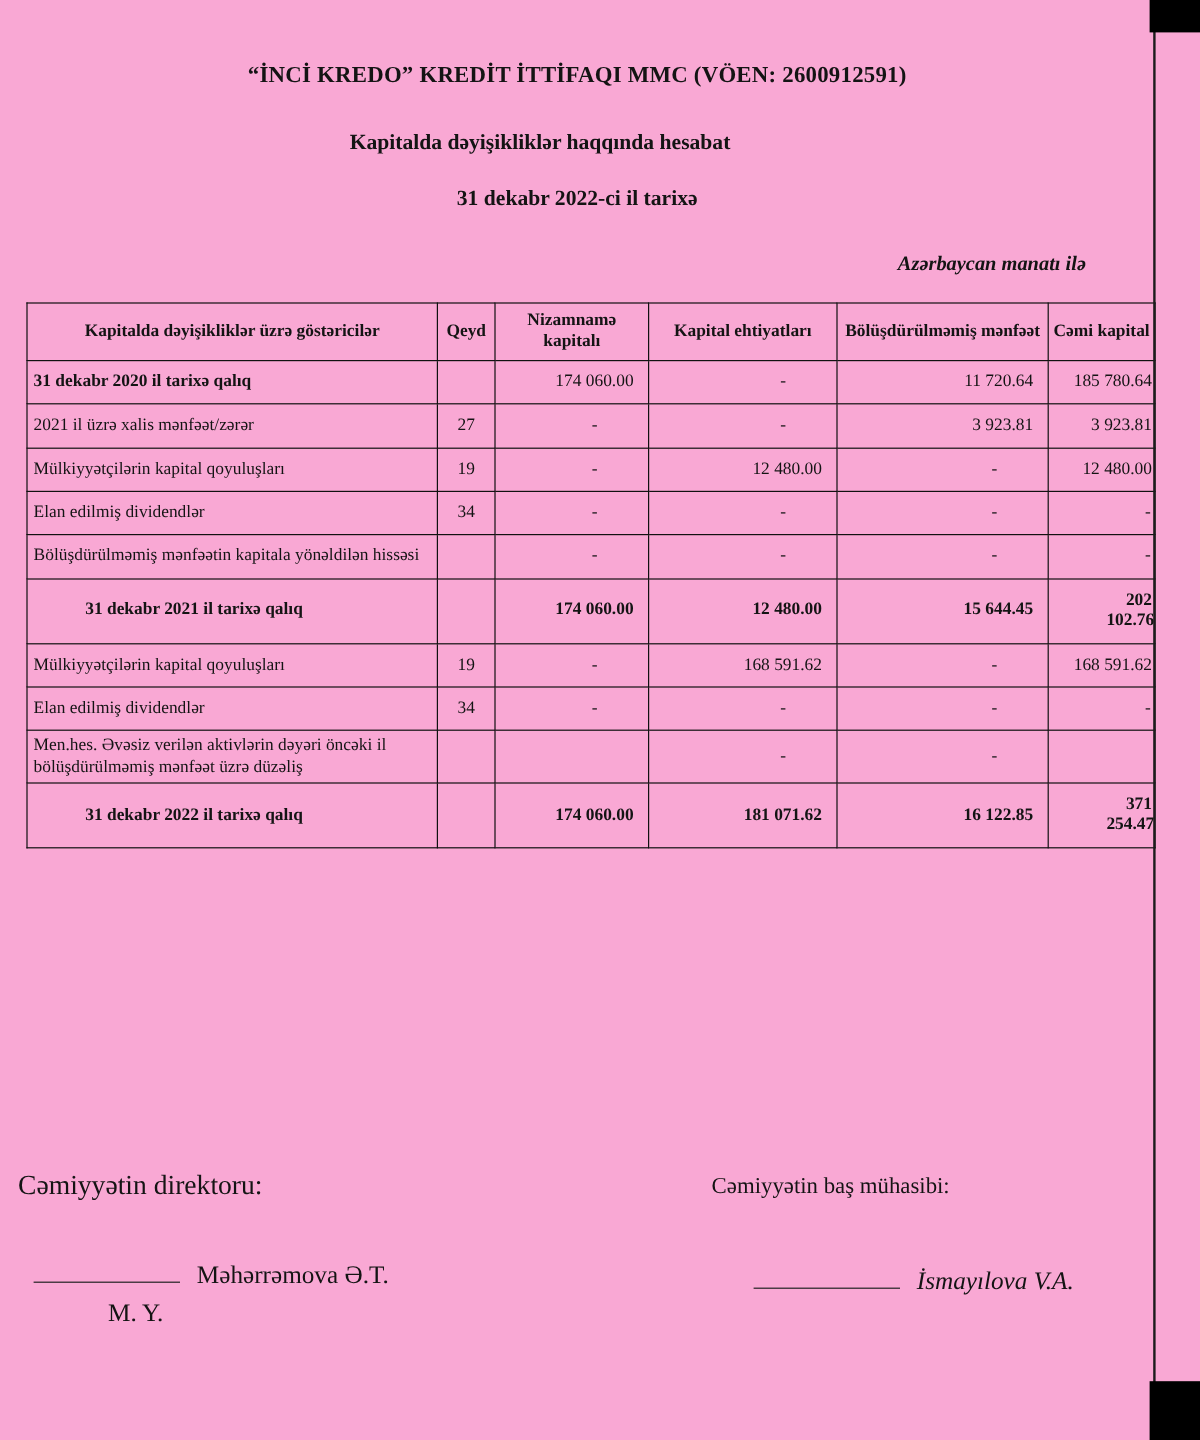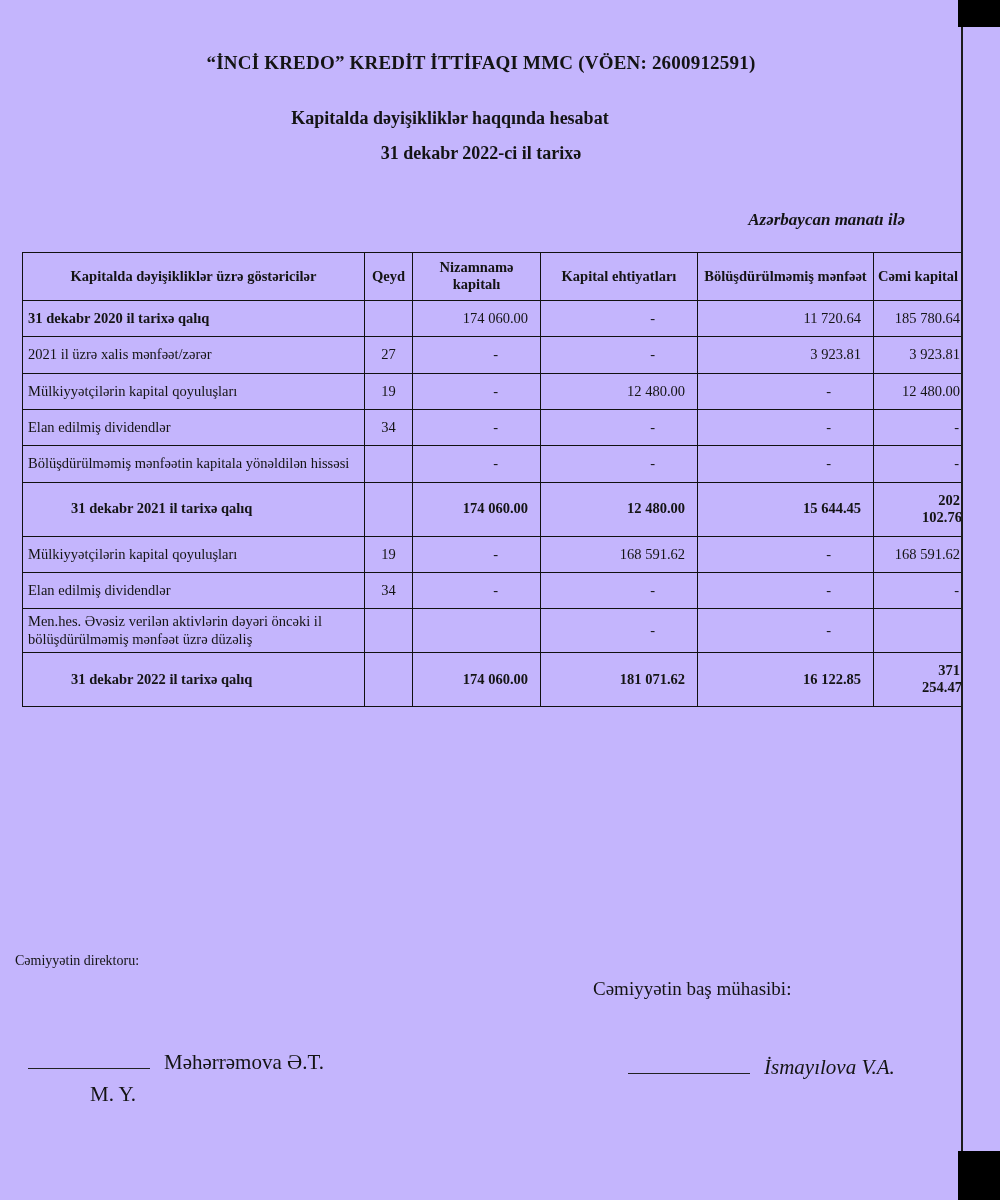--- a/index.html
+++ b/index.html
@@ -1,31 +1,31 @@
 <!DOCTYPE html>
 <html><head>
 <meta charset="utf-8">
 <style>
   * { box-sizing: border-box; }
   html,body { margin:0; padding:0; background:#e8e8e8; }
   .page {
     position:relative; width:1000px; height:1200px; margin:0 auto;
-    background:#c4b5fd; color:#141414; overflow:hidden;
+    background:#f9a8d4; color:#141414; overflow:hidden;
     font-family:"Liberation Serif","DejaVu Serif",serif;
   }
   .report-title {
     position:absolute; top:52px; left:0; width:962px; text-align:center;
     font-size:19px; font-weight:bold; letter-spacing:.2px;
   }
   .report-subtitle {
     position:absolute; top:108px; left:0; width:900px; text-align:center;
     font-size:18px; font-weight:bold;
   }
   .report-date {
-    position:absolute; top:143px; left:0; width:962px; text-align:center;
+    position:absolute; top:155px; left:0; width:962px; text-align:center;
     font-size:18px; font-weight:bold;
   }
   .currency-note {
     position:absolute; top:210px; right:95px;
     font-size:17px; font-weight:bold; font-style:italic;
   }
   table.equity {
     position:absolute; top:252px; left:22px; width:940px;
     border-collapse:collapse; table-layout:fixed;
     border:1.5px solid #111;
@@ -39,21 +39,21 @@
   }
   td.lbl { text-align:left; padding:9px 4px 9px 5px; }
   td.b   { font-weight:bold; }
   td.sm  { font-size:12.5px; line-height:1.3; padding-top:4px; padding-bottom:4px; }
   td.qeyd { text-align:center; padding:9px 2px; }
   td.num { text-align:right; padding:9px 12px 9px 2px; }
   td.dash { padding-right:42px; }
   td.cemi { padding-right:2px; }
   td.edge { padding-right:3px; }
   tr.total td { font-weight:bold;padding-left:48px; }
-  .sig-title-left  { position:absolute; top:953px;  left:15px;  font-size:14px; }
+  .sig-title-left  { position:absolute; top:975px;  left:15px;  font-size:23px; }
   .sig-title-right { position:absolute; top:978px;  left:593px; font-size:19px; }
   .sig-row-left    { position:absolute; top:1048px; left:28px;  font-size:21px; }
   .sig-row-right   { position:absolute; top:1053px; left:628px; font-size:21px;font-style:italic; }
   .sig-seal        { position:absolute; top:1082px; left:90px;  font-size:21px; }
   .sig-line {
     display:inline-block; width:122px; height:1em;
     border-bottom:1.5px solid #222; margin-right:14px;
   }
   .fold-line {
     position:absolute; left:961px; top:0; width:2px; height:1200px;

